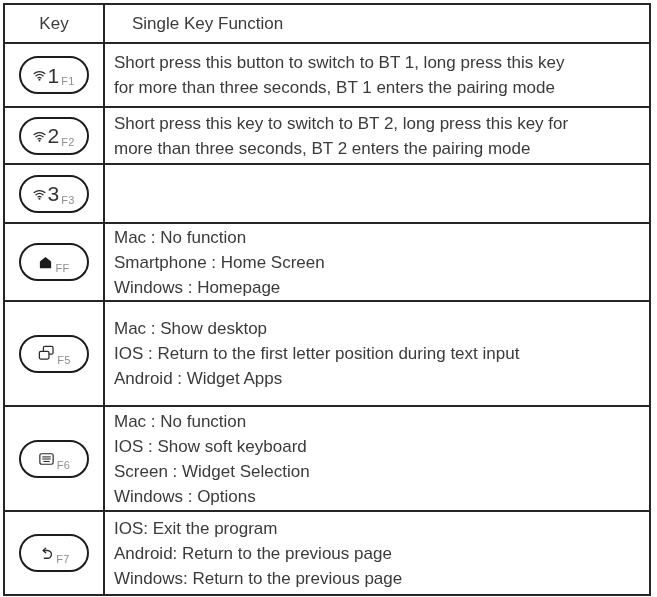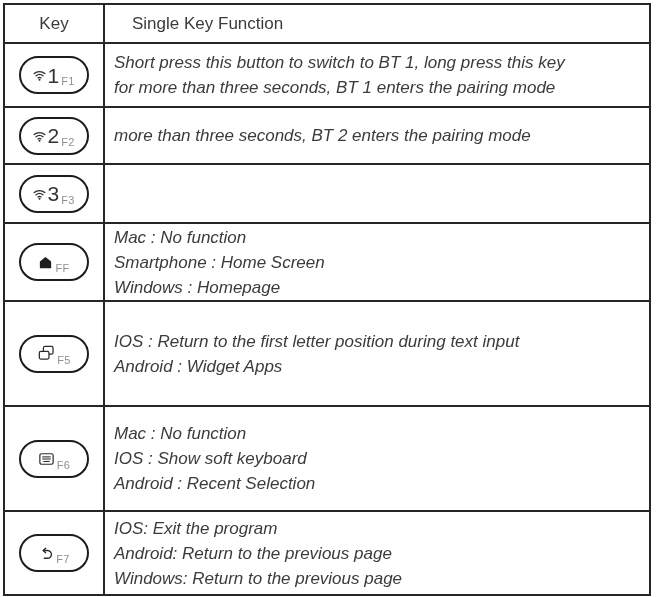--- a/index.html
+++ b/index.html
@@ -24,21 +24,21 @@
     flex:0 0 100px;border-right:2px solid #262626;box-sizing:border-box;
     display:flex;align-items:center;justify-content:center;
   }
   .fn-col{
     flex:1;box-sizing:border-box;
     display:flex;flex-direction:column;justify-content:center;
     padding:2px 4px 2px 9px;
   }
   .header-row .key-col,.header-row .fn-col{font-size:17px;color:#3b3b3b;}
   .header-row .fn-col{justify-content:center;padding-left:27px;}
-  .line{font-size:17px;line-height:25px;white-space:nowrap;color:#3b3b3b;font-style:italic;}
+  .line{font-size:17px;line-height:25px;white-space:nowrap;color:#3b3b3b;}
   .keycap{
     width:70px;height:38px;box-sizing:border-box;
     border:2.5px solid #1c1c1c;border-radius:19px;background:#fff;
     display:flex;align-items:center;justify-content:center;
   }
   .kicon{display:flex;align-items:center;justify-content:center;}
   .knum{font-size:21px;line-height:1;color:#333333;margin-left:1px;}
   .fkey{
     font-size:11px;color:#8f8f8f;align-self:flex-end;
     margin:0 0 5px 2px;letter-spacing:.3px;line-height:1;
@@ -84,20 +84,21 @@
                 <path d="M5.6 12.4a10 10 0 0 1 12.8 0" stroke="#2b2b2b" stroke-width="2.4" stroke-linecap="round" fill="none"></path>
                 <path d="M9.1 16.4a5.2 5.2 0 0 1 5.8 0" stroke="#2b2b2b" stroke-width="2.4" stroke-linecap="round" fill="none"></path>
                 <circle cx="12" cy="19.8" r="1.9" fill="#2b2b2b"></circle>
               </svg>
             </span>
         <span class="knum">2</span>
         <span class="fkey">F2</span>
       </div>
     </div>
     <div class="fn-col">
+          <div class="line">Short press this key to switch to BT 2, long press this key for</div>
           <div class="line">more than three seconds, BT 2 enters the pairing mode</div>
         </div>
   </div>
 
   <div class="row">
     <div class="key-col">
       <div class="keycap">
         <span class="kicon">
               <svg width="13" height="12" viewBox="0 0 24 22">
                 <path d="M2.2 8.2a15.2 15.2 0 0 1 19.6 0" stroke="#2b2b2b" stroke-width="2.4" stroke-linecap="round" fill="none"></path>
@@ -138,20 +139,21 @@
               <svg width="18" height="17" viewBox="0 0 24 23">
                 <rect x="8.5" y="2" width="13" height="10.5" rx="2" stroke="#2b2b2b" stroke-width="1.7" fill="none"></rect>
                 <rect x="3" y="8.5" width="13" height="10.5" rx="2" fill="#ffffff" stroke="#2b2b2b" stroke-width="1.7"></rect>
               </svg>
             </span>
 
         <span class="fkey">F5</span>
       </div>
     </div>
     <div class="fn-col">
+          <div class="line">Mac : Show desktop</div>
           <div class="line">IOS : Return to the first letter position during text input</div>
           <div class="line">Android : Widget Apps</div>
         </div>
   </div>
 
   <div class="row">
     <div class="key-col">
       <div class="keycap">
         <span class="kicon">
               <svg width="17" height="14" viewBox="0 0 24 20">
@@ -161,21 +163,22 @@
                 <line x1="7.5" y1="13.5" x2="16.5" y2="13.5" stroke="#2b2b2b" stroke-width="1.5"></line>
               </svg>
             </span>
 
         <span class="fkey">F6</span>
       </div>
     </div>
     <div class="fn-col">
           <div class="line">Mac : No function</div>
           <div class="line">IOS : Show soft keyboard</div>
-          <div class="line">Android : Recent Selection</div>
+          <div class="line">Screen : Widget Selection</div>
+          <div class="line">Windows : Options</div>
         </div>
   </div>
 
   <div class="row">
     <div class="key-col">
       <div class="keycap">
         <span class="kicon">
               <svg width="16" height="15" viewBox="0 0 24 22">
                 <path d="M8 6.5 H14.5 a5.8 5.8 0 1 1 -0.3 11.6 H9.5" stroke="#2b2b2b" stroke-width="2" fill="none" stroke-linecap="round"></path>
                 <path d="M11.5 3 L7.8 6.5 L11.5 10" stroke="#2b2b2b" stroke-width="2" fill="none" stroke-linecap="round" stroke-linejoin="round"></path>

